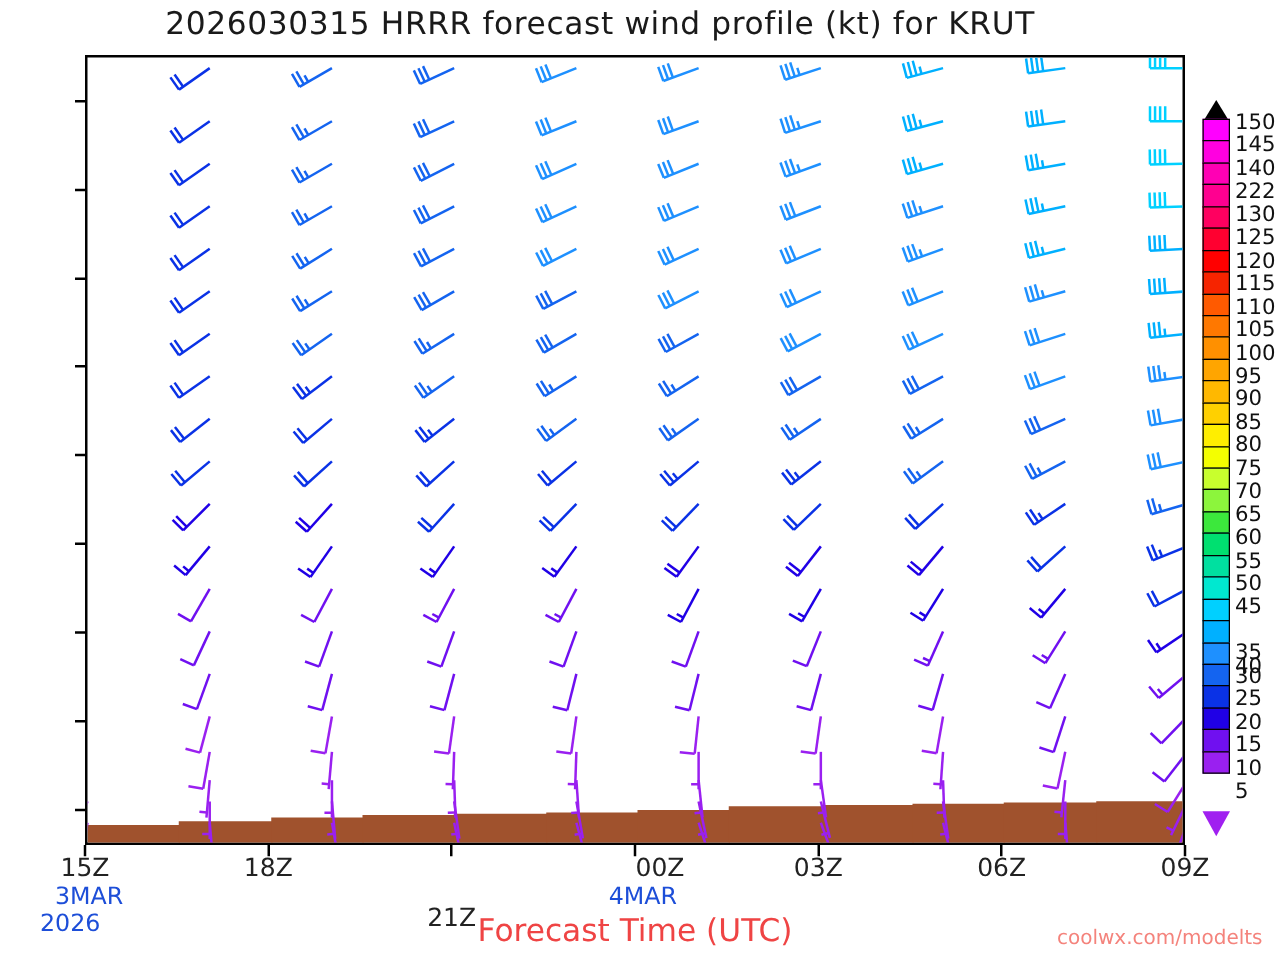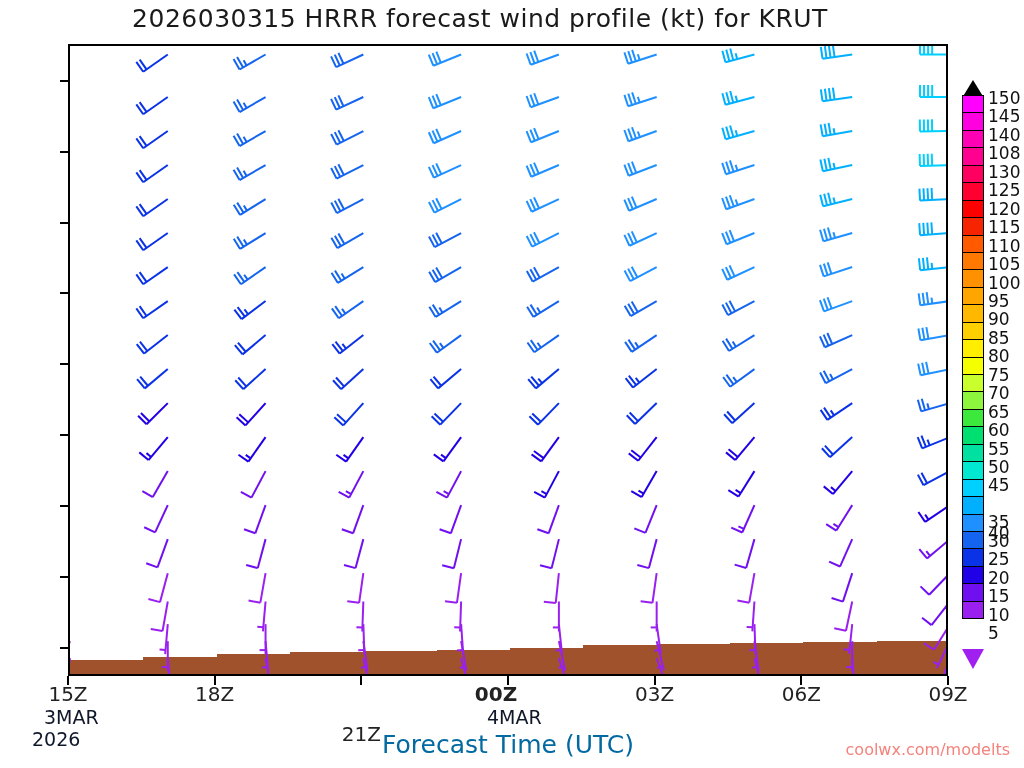--- a/index.html
+++ b/index.html
@@ -13,24 +13,24 @@
 
   
   .plot{position:absolute;left:68px;top:44px;width:880px;height:632px;
         border:2px solid #000;box-sizing:border-box;background:#fff;overflow:hidden;}
   .ytick{position:absolute;left:60px;width:9px;height:2px;background:#000;
          transform:translateY(-50%);}
 
   .xtickmark{position:absolute;width:2px;height:9px;background:#000;top:676px;}
   .xlab{position:absolute;top:682px;transform:translateX(-50%);
         font-size:20px;color:#222;white-space:nowrap;}
-  .xdate{position:absolute;font-size:19px;color:#0f172a;white-space:nowrap;}
+  .xdate{position:absolute;font-size:19px;color:#1d4ed8;white-space:nowrap;}
 
   .axis-title{position:absolute;top:730px;left:68px;width:880px;text-align:center;
-              font-size:25px;color:#0369a1;}
+              font-size:25px;color:#ef4444;}
 
   .watermark{position:absolute;right:14px;top:740px;font-size:16px;
              color:#f4837c;white-space:nowrap;}
 
   
   .cbar{position:absolute;left:962px;top:96px;width:22px;}
   .cseg{width:22px;height:26.4px;border:1px solid #000;box-sizing:border-box;
         margin-top:-1px;}
   .carrow-up{position:absolute;left:962px;top:80px;width:0;height:0;
              border-left:11px solid transparent;border-right:11px solid transparent;
@@ -63,21 +63,21 @@
       <div class="ytick" style="top: 647.659px;"></div>
     </div>
   <div id="xaxis">
       <div class="xtickmark" style="left: 67px;"></div>
       <div class="xlab" style="left: 68px;">15Z</div>
       <div class="xtickmark" style="left: 213.667px;"></div>
       <div class="xlab" style="left: 214.667px;">18Z</div>
       <div class="xtickmark" style="left: 360.333px;"></div>
       <div class="xlab" style="left: 361.333px; margin-top: 40px;">21Z</div>
       <div class="xtickmark" style="left: 507px;"></div>
-      <div class="xlab" style="left: 496px; font-weight: bold;">00Z</div>
+      <div class="xlab" style="left: 528px;">00Z</div>
       <div class="xtickmark" style="left: 653.667px;"></div>
       <div class="xlab" style="left: 654.667px;">03Z</div>
       <div class="xtickmark" style="left: 800.333px;"></div>
       <div class="xlab" style="left: 801.333px;">06Z</div>
       <div class="xtickmark" style="left: 947px;"></div>
       <div class="xlab" style="left: 948px;">09Z</div>
     </div>
 
   <div class="plot">
     <div id="terrain-layer">
@@ -1084,21 +1084,21 @@
       <div class="cseg" style="background: rgb(32, 0, 230); height: 18.45px;"></div>
       <div class="cseg" style="background: rgb(112, 16, 240); height: 18.45px;"></div>
       <div class="cseg" style="background: rgb(154, 32, 240); height: 18.45px;"></div>
     </div>
   <div class="carrow-dn" id="cbar-arrow-dn" style="top: 648.5px;"></div>
 
   <div class="watermark">coolwx.com/modelts</div>
 <div class="clab" style="top: 98px;">150</div>
     <div class="clab" style="top: 116.45px;">145</div>
     <div class="clab" style="top: 134.9px;">140</div>
-    <div class="clab" style="top: 153.35px;">108</div>
+    <div class="clab" style="top: 153.35px;">222</div>
     <div class="clab" style="top: 171.8px;">130</div>
     <div class="clab" style="top: 190.25px;">125</div>
     <div class="clab" style="top: 208.7px;">120</div>
     <div class="clab" style="top: 227.15px;">115</div>
     <div class="clab" style="top: 245.6px;">110</div>
     <div class="clab" style="top: 264.05px;">105</div>
     <div class="clab" style="top: 282.5px;">100</div>
     <div class="clab" style="top: 300.95px;">95</div>
     <div class="clab" style="top: 319.4px;">90</div>
     <div class="clab" style="top: 337.85px;">85</div>

